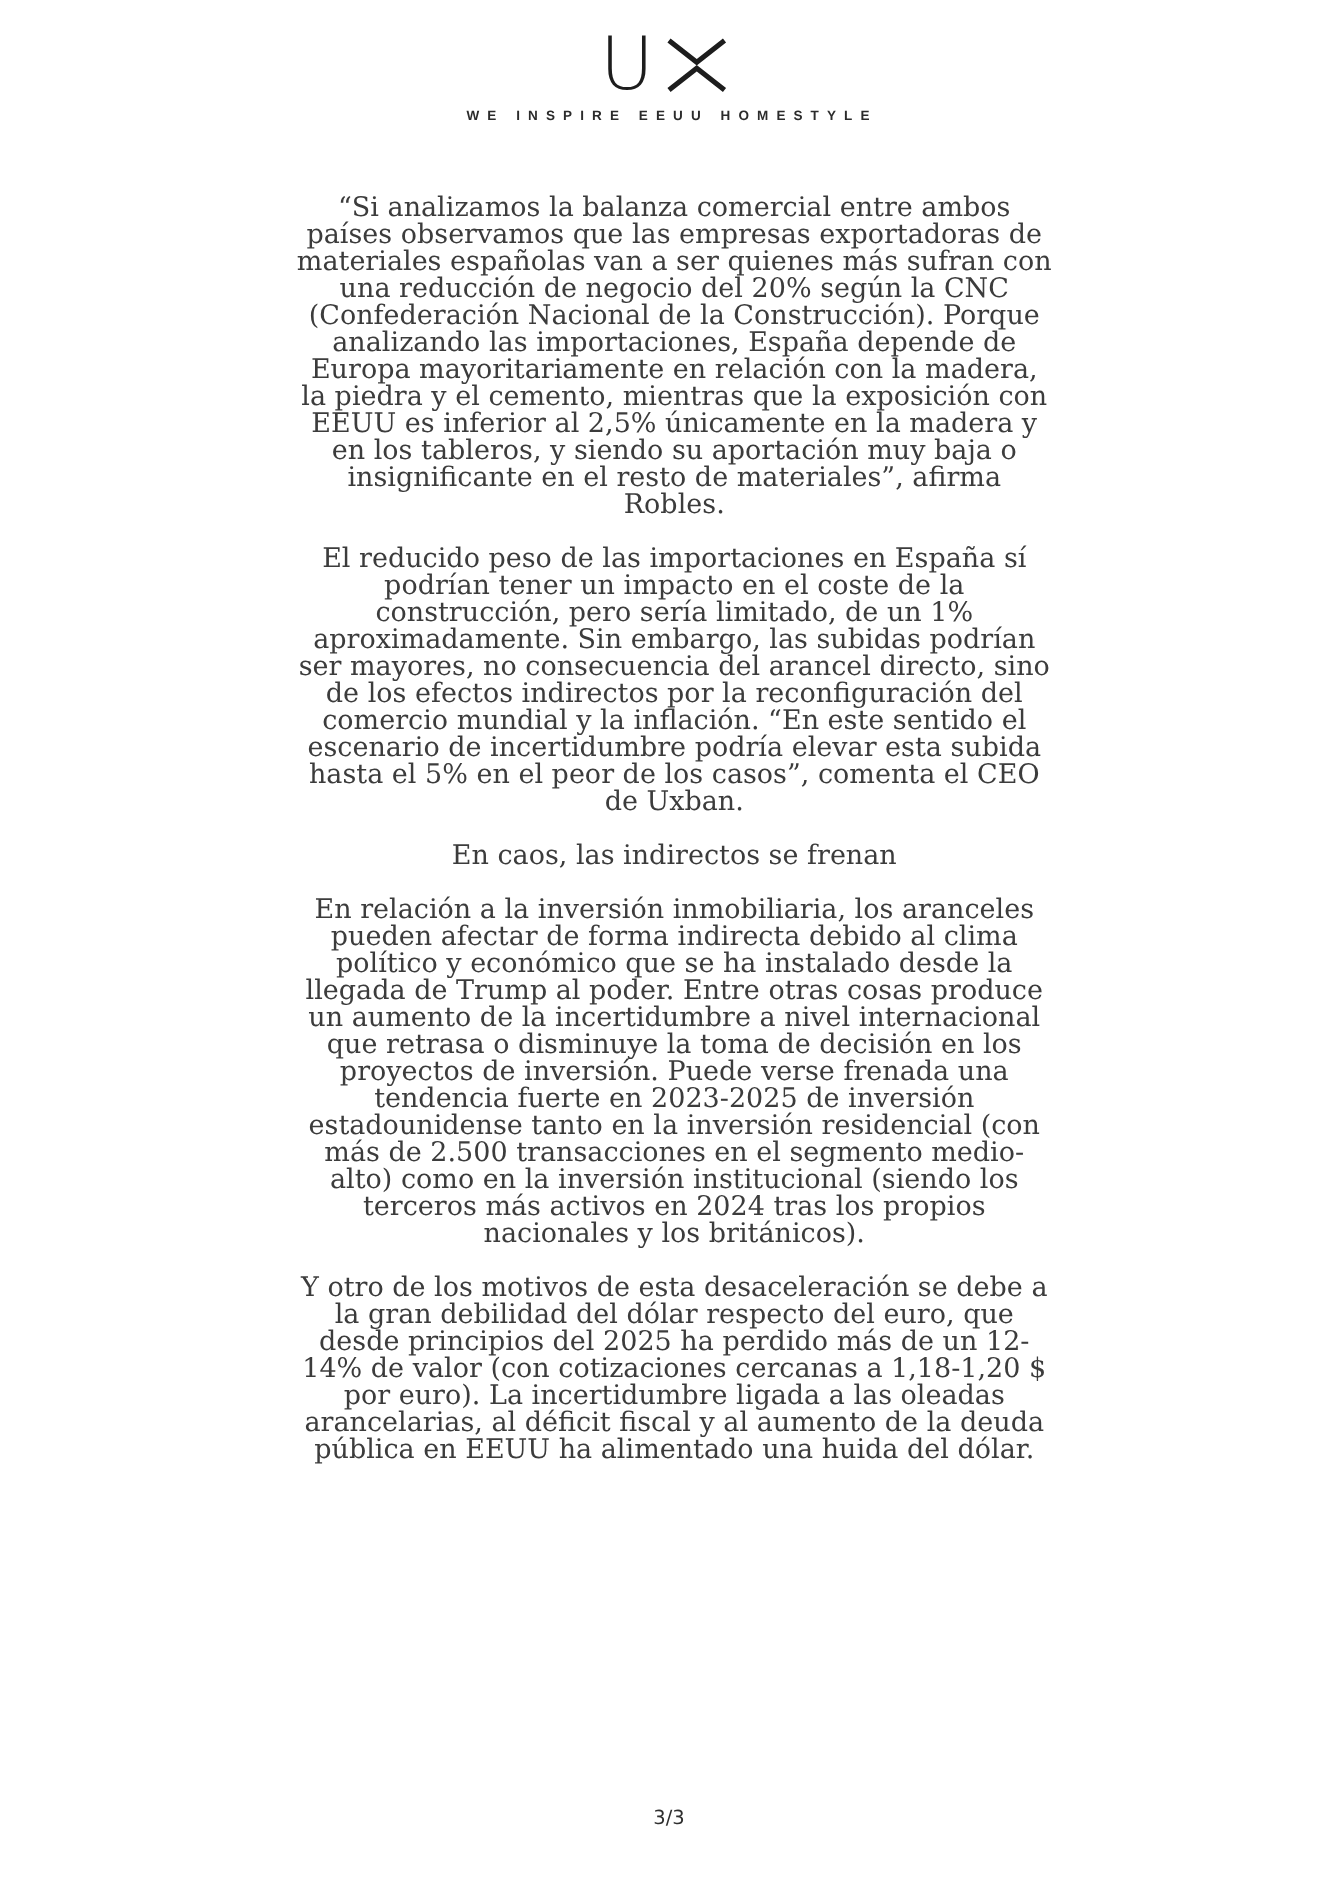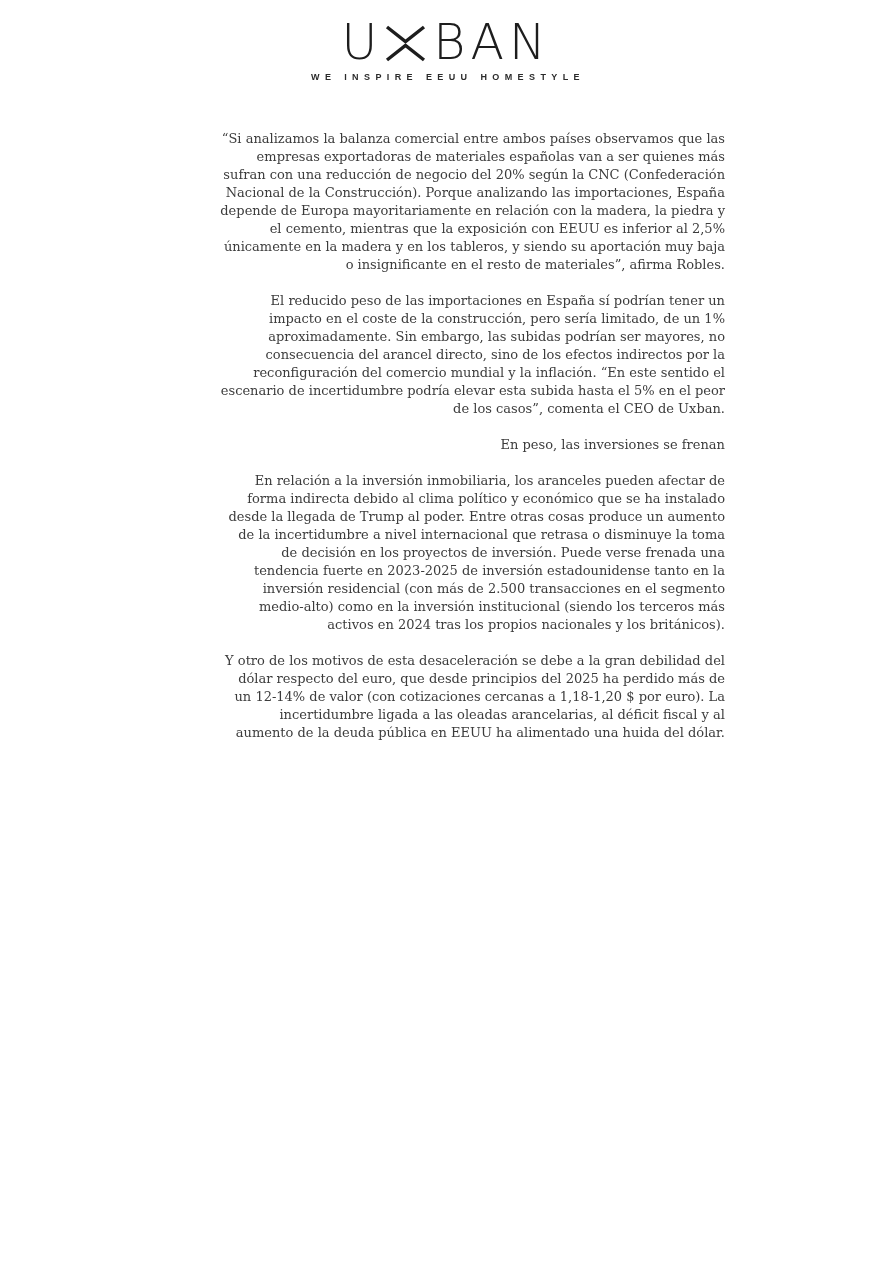--- a/index.html
+++ b/index.html
@@ -55,27 +55,27 @@
     font-size: 9px;
     font-weight: 600;
     letter-spacing: 5.4px;
     color: #2b2b2b;
     white-space: nowrap;
   }
 
   
   .content {
     position: absolute;
-    left: 220px;
+    left: 197px;
     top: 130px;
     width: 505px;
     color: #3c3c3c;
-    font-size: 13px;
+    font-size: 18px;
     line-height: 18px;
-    text-align: right;
+    text-align: center;
   }
   .content p {
     margin: 0 0 18px 0;
   }
   .content p.subheading {
     margin: 0 0 18px 0;
   }
 
   
   .page-footer {
@@ -94,27 +94,27 @@
 
 <div class="page">
 
   <header class="logo">
     <div class="logo-word">
       <span class="logo-letter">U</span>
       <svg class="logo-x" viewBox="0 0 41 37" aria-hidden="true">
         <path d="M2 2 L20.5 16.5 L39 2"></path>
         <path d="M2 35 L20.5 20.5 L39 35"></path>
       </svg>
-      <span class="logo-letter">BAN</span>
     </div>
     <div class="logo-tagline">WE INSPIRE EEUU HOMESTYLE</div>
   </header>
 
   <main class="content">
     <p>“Si analizamos la balanza comercial entre ambos países observamos que las empresas exportadoras de materiales españolas van a ser quienes más sufran con una reducción de negocio del 20% según la CNC (Confederación Nacional de la Construcción). Porque analizando las importaciones, España depende de Europa mayoritariamente en relación con la madera, la piedra y el cemento, mientras que la exposición con EEUU es inferior al 2,5% únicamente en la madera y en los tableros, y siendo su aportación muy baja o insignificante en el resto de materiales”, afirma Robles.</p>
     <p>El reducido peso de las importaciones en España sí podrían tener un impacto en el coste de la construcción, pero sería limitado, de un 1% aproximadamente. Sin embargo, las subidas podrían ser mayores, no consecuencia del arancel directo, sino de los efectos indirectos por la reconfiguración del comercio mundial y la inflación. “En este sentido el escenario de incertidumbre podría elevar esta subida hasta el 5% en el peor de los casos”, comenta el CEO de Uxban.</p>
-    <p class="subheading">En peso, las inversiones se frenan</p>
+    <p class="subheading">En caos, las indirectos se frenan</p>
     <p>En relación a la inversión inmobiliaria, los aranceles pueden afectar de forma indirecta debido al clima político y económico que se ha instalado desde la llegada de Trump al poder. Entre otras cosas produce un aumento de la incertidumbre a nivel internacional que retrasa o disminuye la toma de decisión en los proyectos de inversión. Puede verse frenada una tendencia fuerte en 2023-2025 de inversión estadounidense tanto en la inversión residencial (con más de 2.500 transacciones en el segmento medio-alto) como en la inversión institucional (siendo los terceros más activos en 2024 tras los propios nacionales y los británicos).</p>
     <p>Y otro de los motivos de esta desaceleración se debe a la gran debilidad del dólar respecto del euro, que desde principios del 2025 ha perdido más de un 12-14% de valor (con cotizaciones cercanas a 1,18-1,20 $ por euro). La incertidumbre ligada a las oleadas arancelarias, al déficit fiscal y al aumento de la deuda pública en EEUU ha alimentado una huida del dólar.</p>
   </main>
 
+  <footer class="page-footer">3/3</footer>
 
 </div>
 
 </body></html>

